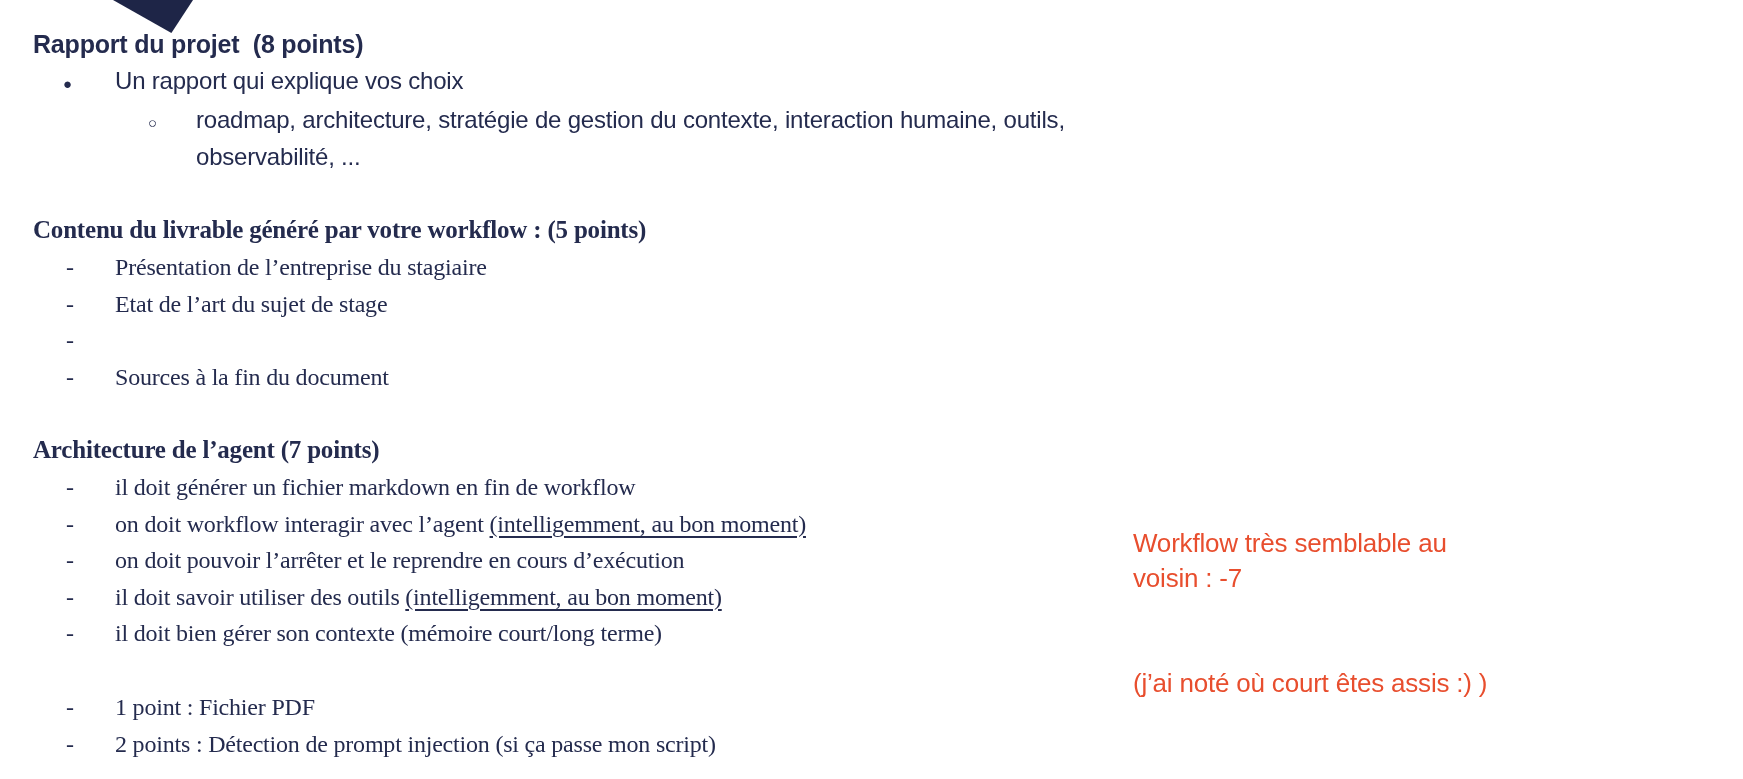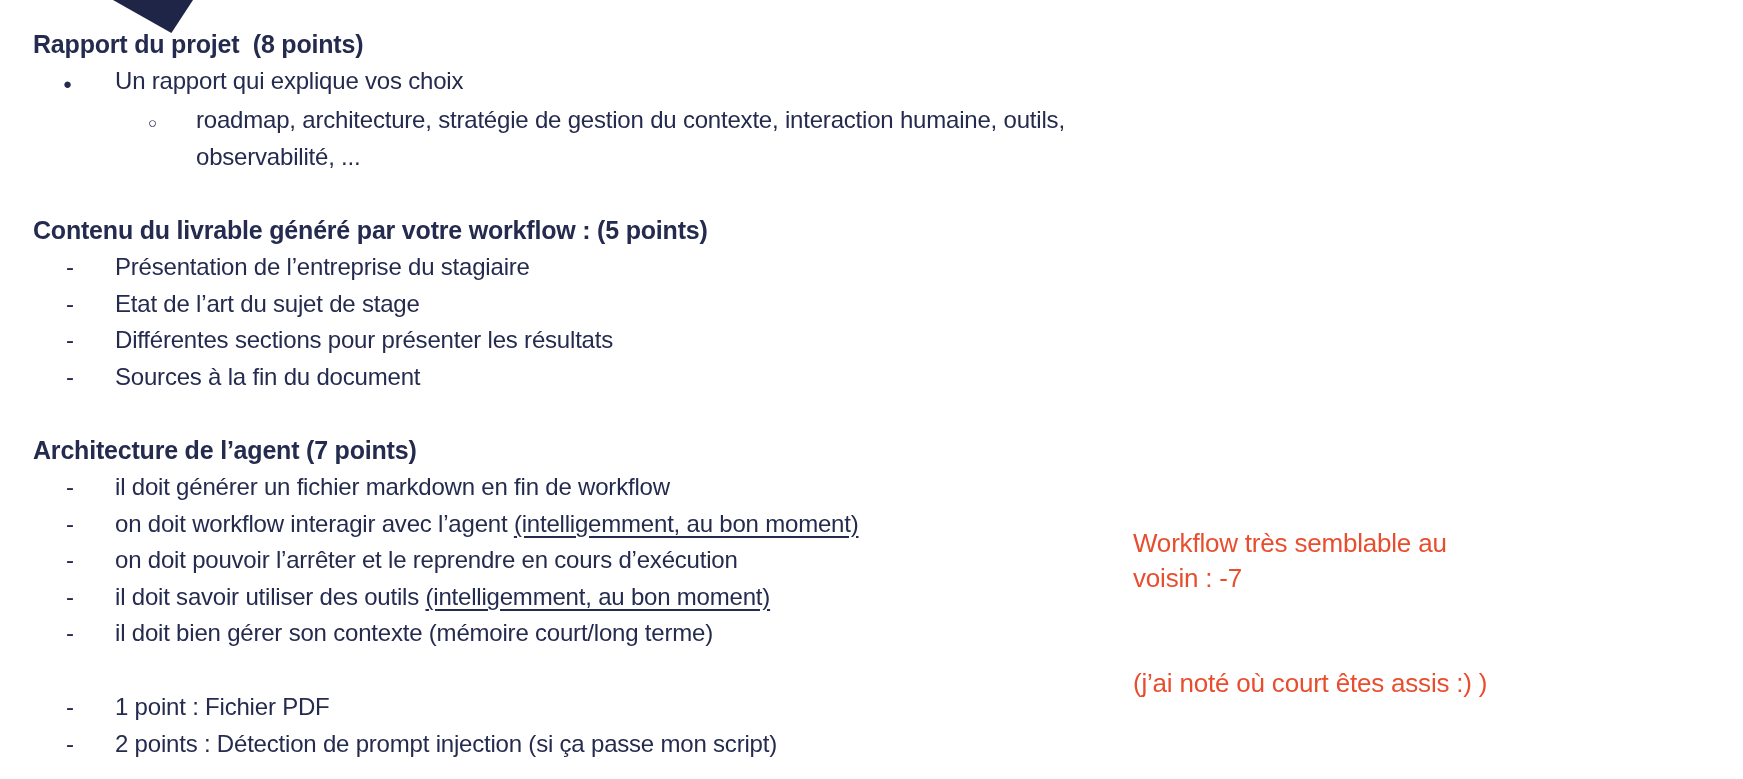--- a/index.html
+++ b/index.html
@@ -26,21 +26,21 @@
   }
   .content {
     position: absolute;
     left: 33px;
     top: 26px;
     width: 1100px;
     font-size: 24px;
     letter-spacing: -0.2px;
   }
   .section { margin: 0; padding: 0; }
-  .section + .section { margin-top: 37px; }
+  .section + .section { margin-top: 37px; font-family: Liberation Serif, serif; }
   .heading {
     font-weight: 700;
     line-height: 36.6px;
     white-space: pre-wrap;
     margin: 0;
     font-size: 25px;
   }
   .row {
     display: flex;
     align-items: baseline;
@@ -103,21 +103,20 @@
       <div class="row dash">
         <span class="marker">-</span>
         <span>Présentation de l’entreprise du stagiaire</span>
       </div>
       <div class="row dash">
         <span class="marker">-</span>
         <span>Etat de l’art du sujet de stage</span>
       </div>
       <div class="row dash">
         <span class="marker">-</span>
-        <span>Différentes sections pour présenter les résultats</span>
       </div>
       <div class="row dash">
         <span class="marker">-</span>
         <span>Sources à la fin du document</span>
       </div>
     </div>
 
     <div class="section">
       <h2 class="heading">Architecture de l’agent (7 points)</h2>
       <div class="row dash">

